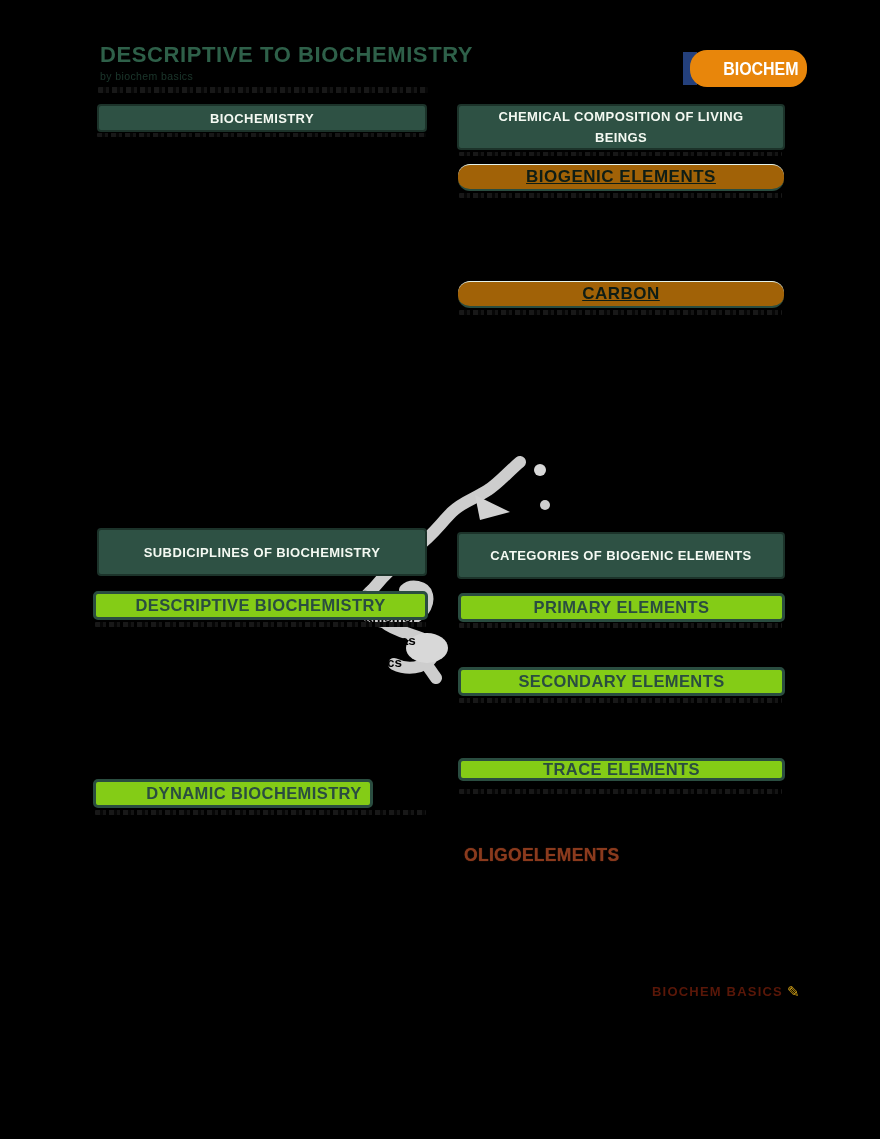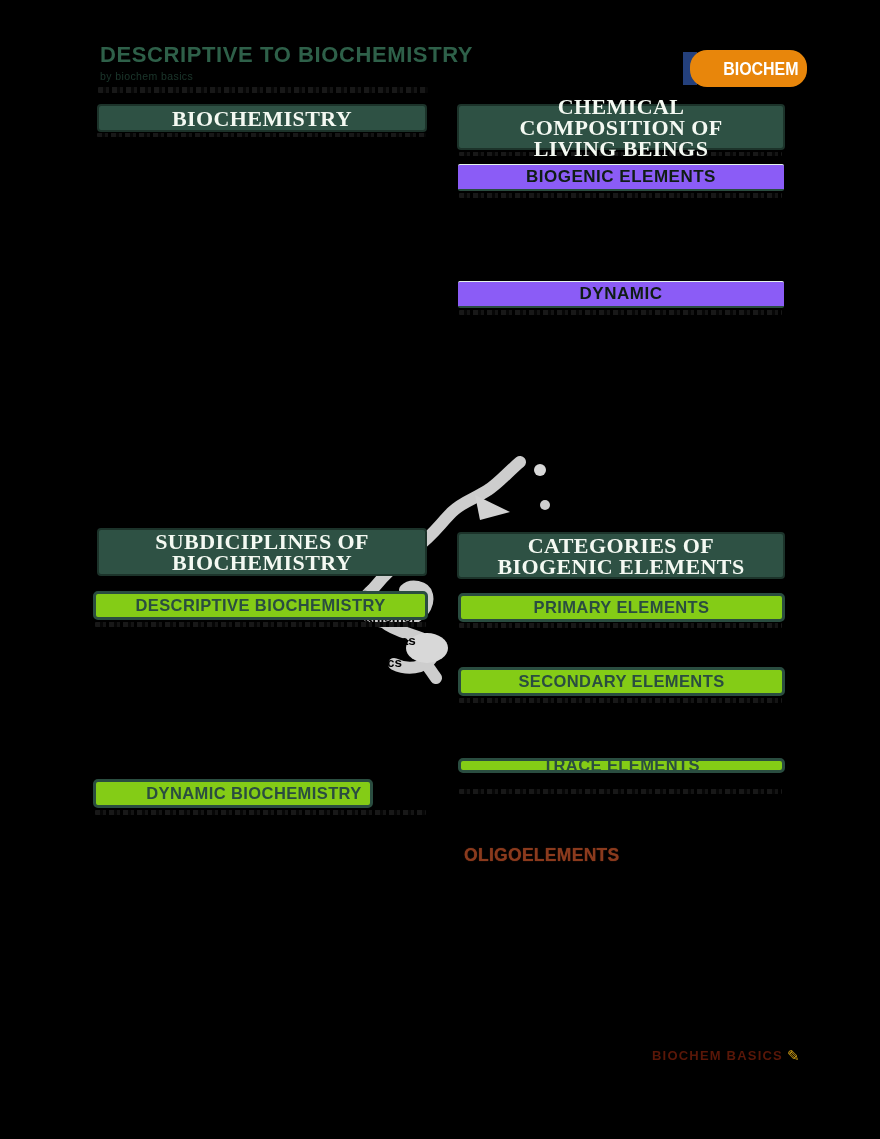--- a/index.html
+++ b/index.html
@@ -13,42 +13,42 @@
 
   .logo{left:683px;top:50px;width:100px;height:37px;}
   .logo-blue{position:absolute;left:0;top:2px;width:14px;height:33px;background:#24407C;}
   .logo-orange{position:absolute;left:7px;top:0;width:93px;height:37px;background:#E8860B;border-radius:17px;
                display:flex;align-items:center;justify-content:center;padding-left:24px;}
   .logo-text{color:#FFFFFF;font-weight:800;font-size:19px;transform:scaleX(.84);letter-spacing:0;white-space:nowrap;}
 
   
   .bar{display:flex;align-items:center;justify-content:center;text-align:center;font-weight:800;z-index:3;}
   .bar-dark{background:#2E5144;color:#F4F9F2;border:2px solid #1C332A;border-radius:4px;
-            font-size:22px;letter-spacing:.4px;line-height:21px;padding:2px 28px;font-family:Liberation Serif, serif;}
-  .bar-mint{background:#8b5cf6;color:#0F1D15;border-bottom:2px solid #2A4D40;border-top:1px solid #E4F3EA;
-            border-radius:2px;font-size:17px;letter-spacing:.5px;}
+            font-size:13px;letter-spacing:.4px;line-height:21px;padding:2px 28px;}
+  .bar-mint{background:#a16207;color:#0F1D15;border-bottom:2px solid #2A4D40;border-top:1px solid #E4F3EA;
+            border-radius:12px;font-size:17px;letter-spacing:.5px;text-decoration:underline;}
   .bar-outline{background:#84cc16;color:#2A4D40;border:3px solid #2A4D40;border-radius:5px;
                font-size:16.5px;letter-spacing:.4px;}
 
   #bar-biochemistry{left:97px;top:104px;width:330px;height:28px;}
   #bar-chemical{left:457px;top:104px;width:328px;height:46px;}
   #bar-biogenic{left:458px;top:164px;width:326px;height:27px;}
   #bar-carbon{left:458px;top:281px;width:326px;height:27px;}
   #bar-subdisciplines{left:97px;top:528px;width:330px;height:48px;}
   #bar-descriptive{left:93px;top:591px;width:335px;height:29px;}
   #bar-categories{left:457px;top:532px;width:328px;height:47px;}
   #bar-primary{left:458px;top:593px;width:327px;height:29px;}
   #bar-secondary{left:458px;top:667px;width:327px;height:29px;}
-  #bar-trace{left:458px;top:758px;width:327px;height:15px;}
+  #bar-trace{left:458px;top:758px;width:327px;height:23px;}
   #bar-dynamic{left:93px;top:779px;width:280px;height:29px;padding-left:42px;}
 
   
   .oligo{left:464px;top:845px;font-size:17.5px;font-weight:800;color:#8A3A1D;letter-spacing:.3px;
          text-shadow:0 0 1px #8A3A1D;z-index:3;white-space:nowrap;}
-  .footer{left:652px;top:1048px;display:flex;align-items:center;gap:4px;z-index:3;}
+  .footer{left:652px;top:984px;display:flex;align-items:center;gap:4px;z-index:3;}
   .footer-credit{font-size:13px;font-weight:700;color:#5A1708;letter-spacing:1.2px;white-space:nowrap;}
   .footer-icon{font-size:15px;color:#D9A516;line-height:1;}
 
   
   .ghost{background:repeating-linear-gradient(90deg,#181818 0 5px,#060606 5px 8px,#141414 8px 11px,#000 11px 14px);
          border-radius:1px;z-index:2;}
   #g1{left:98px;top:87px;width:330px;height:6px;}
   #g2{left:97px;top:133px;width:329px;height:4px;}
   #g3{left:459px;top:152px;width:323px;height:4px;}
   #g4{left:459px;top:193px;width:323px;height:5px;}
@@ -109,21 +109,21 @@
 <div class="abs ghost" id="g9"></div>
 <div class="abs ghost" id="g10"></div>
 
 <div class="abs bar bar-dark" id="bar-biochemistry">BIOCHEMISTRY</div>
 <div class="abs bar bar-dark" id="bar-subdisciplines">SUBDICIPLINES OF BIOCHEMISTRY</div>
 <div class="abs bar bar-outline" id="bar-descriptive">DESCRIPTIVE BIOCHEMISTRY</div>
 <div class="abs bar bar-outline" id="bar-dynamic">DYNAMIC BIOCHEMISTRY</div>
 
 <div class="abs bar bar-dark" id="bar-chemical">CHEMICAL COMPOSITION OF LIVING BEINGS</div>
 <div class="abs bar bar-mint" id="bar-biogenic">BIOGENIC ELEMENTS</div>
-<div class="abs bar bar-mint" id="bar-carbon">DYNAMIC</div>
+<div class="abs bar bar-mint" id="bar-carbon">CARBON</div>
 <div class="abs bar bar-dark" id="bar-categories">CATEGORIES OF BIOGENIC ELEMENTS</div>
 <div class="abs bar bar-outline" id="bar-primary">PRIMARY ELEMENTS</div>
 <div class="abs bar bar-outline" id="bar-secondary">SECONDARY ELEMENTS</div>
 <div class="abs bar bar-outline" id="bar-trace">TRACE ELEMENTS</div>
 
 <div class="abs oligo">OLIGOELEMENTS</div>
 
 <div class="abs footer">
   <span class="footer-credit">BIOCHEM BASICS</span>
   <span class="footer-icon">✎</span>

